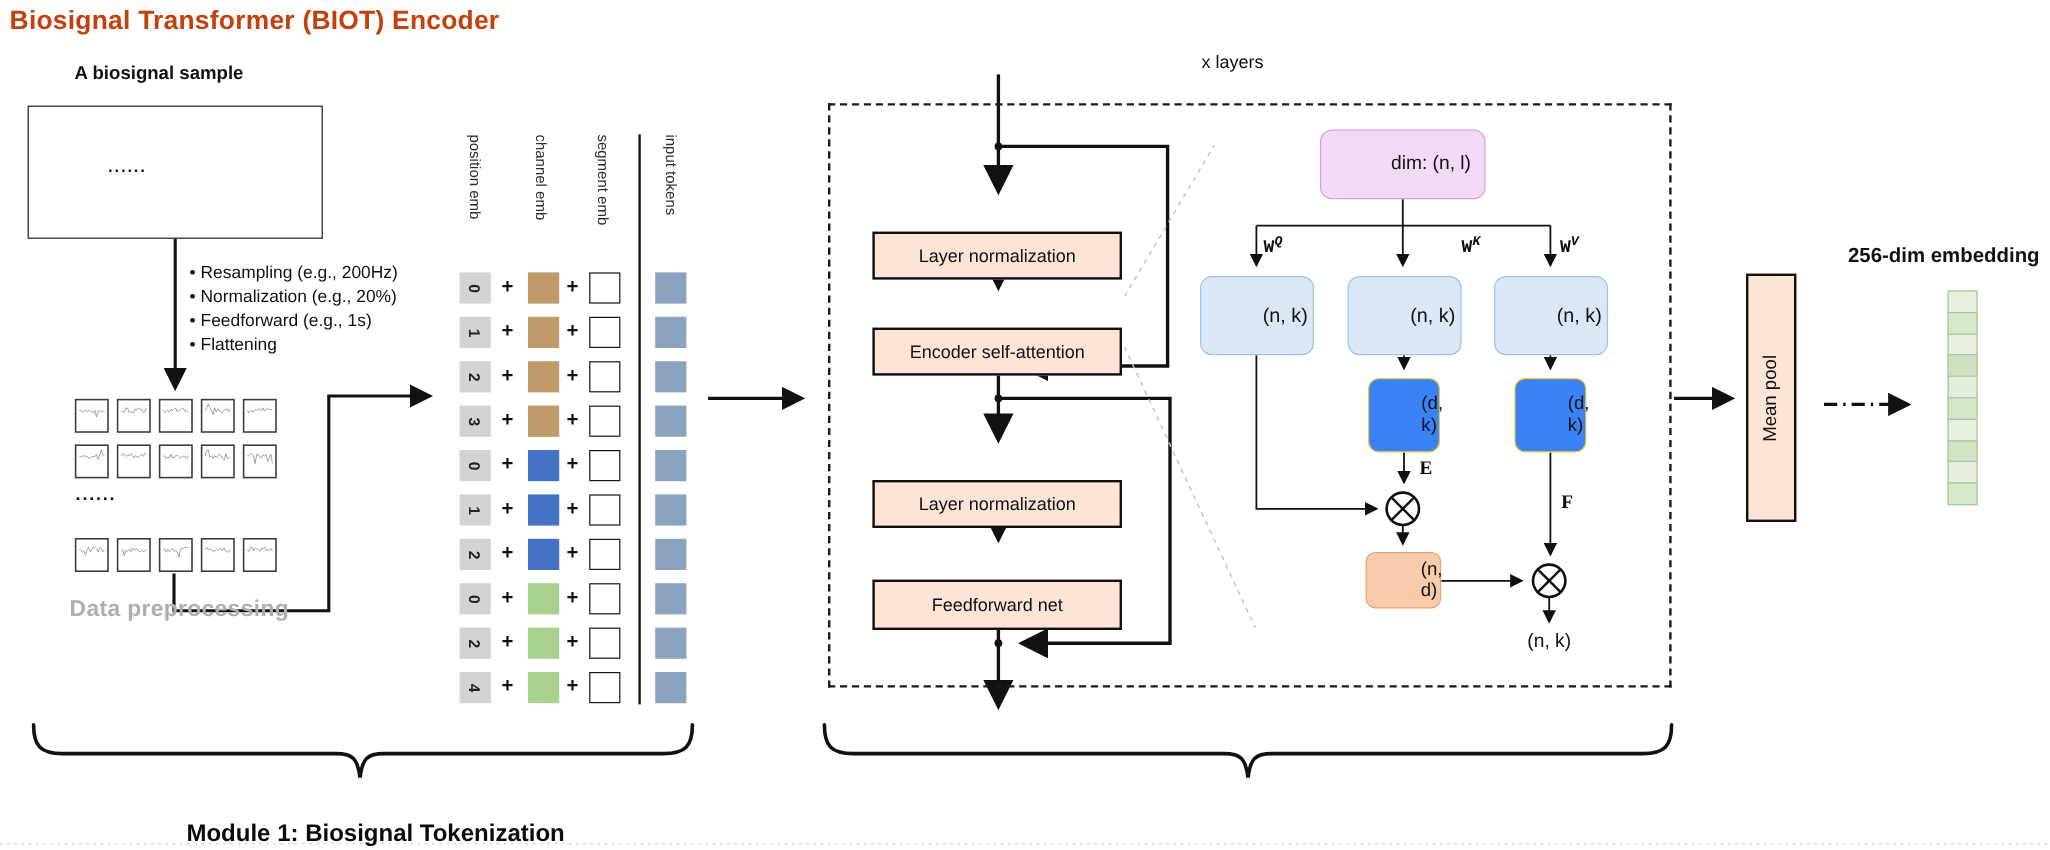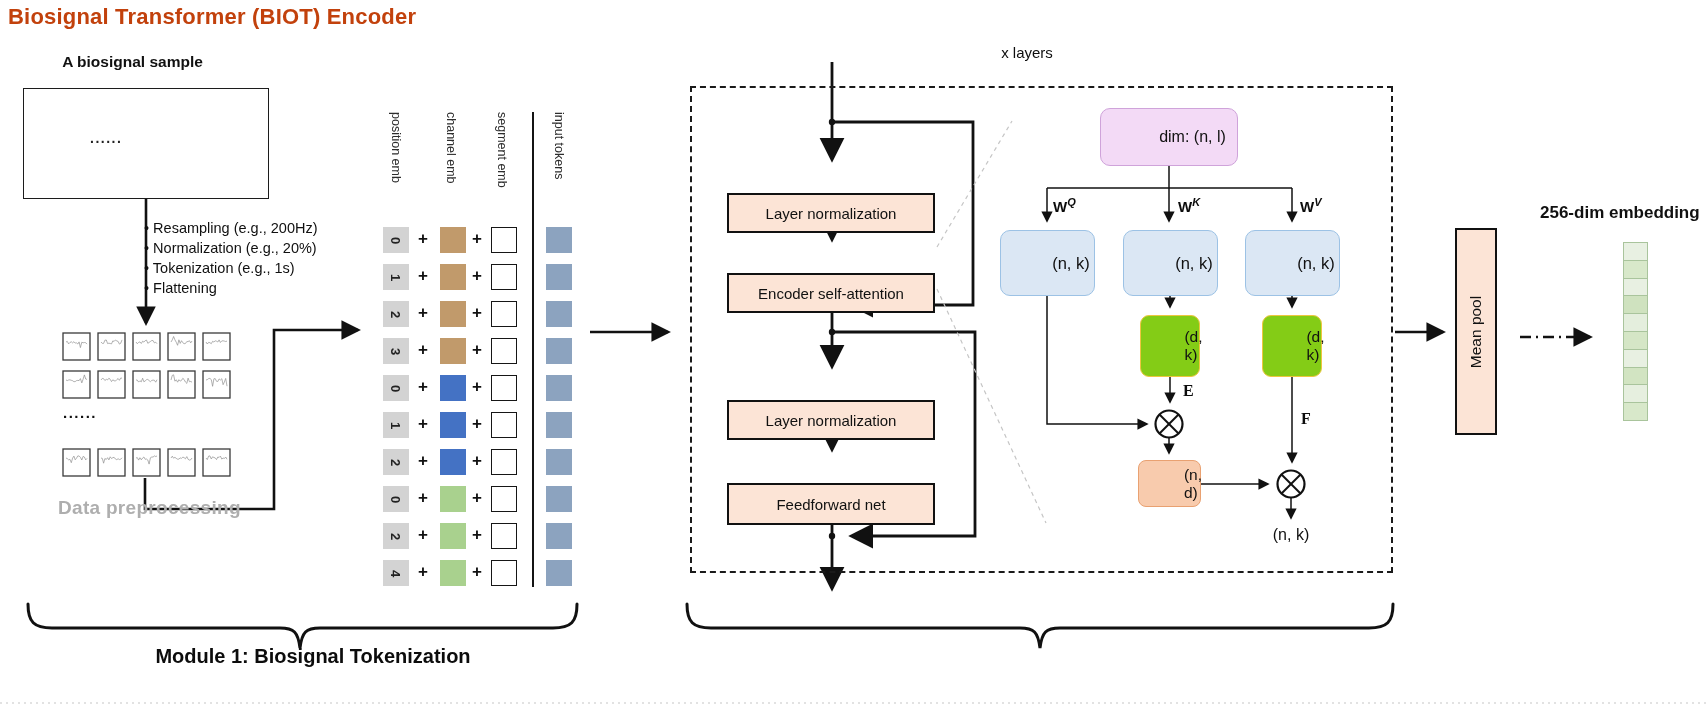--- a/index.html
+++ b/index.html
@@ -11,21 +11,21 @@
   #overlay{position:absolute;left:0;top:0;width:1708px;height:708px;z-index:1;}
   .lbl{position:absolute;z-index:3;}
 
   
   #main-title{left:8px;top:4px;font-size:22px;font-weight:bold;color:#c2410c;letter-spacing:.2px;}
 
   
   #sample-label{left:30px;top:53px;width:205px;text-align:center;font-size:15.5px;font-weight:bold;}
   #signal-box{left:23px;top:88px;width:244px;height:109px;border:1.5px solid #1c1c1c;background:#fff;z-index:2;}
   #signal-dots{left:90px;top:130px;font-size:14px;font-weight:bold;letter-spacing:1.5px;color:#222;}
-  .bullet{left:144px;width:250px;font-size:14.5px;color:#101010;}
+  .bullet{left:158px;width:250px;font-size:14.5px;color:#101010;}
   #tile-dots{left:63px;top:404px;font-size:15px;font-weight:bold;letter-spacing:1.5px;color:#111;}
   #preproc-caption{left:58px;top:497px;font-size:19px;font-weight:bold;color:#aeaeae;letter-spacing:.3px;}
 
   
   .col-label{top:112px;height:100px;writing-mode:vertical-rl;font-size:12.5px;color:#2d2d2d;z-index:3;}
   #col-divider{left:532px;top:112px;width:1.5px;height:475px;background:#141414;z-index:2;}
   .tok-row{position:absolute;left:383px;width:195px;height:26px;z-index:3;}
   .sq{position:absolute;top:0;width:26px;height:26px;}
   .sq.pos{left:0;background:#d3d3d3;display:flex;align-items:center;justify-content:center;}
   .pos-num{font-size:13px;font-weight:600;color:#222;transform:rotate(90deg);display:inline-block;}
@@ -40,40 +40,40 @@
   #dashed-box{left:690px;top:86px;width:703px;height:487px;border:2px dashed #1a1a1a;box-sizing:border-box;z-index:1;}
   #x-layers{left:977px;top:44px;width:100px;text-align:center;font-size:15px;color:#0e0e0e;}
 
   .flow-box{position:absolute;left:727px;width:208px;height:40px;background:#fce4d6;border:2px solid #111;
     box-sizing:border-box;display:flex;align-items:center;justify-content:center;font-size:15px;z-index:3;margin-top:25px;}
 
   .rbox{position:absolute;box-sizing:border-box;display:flex;align-items:center;justify-content:center;z-index:3;padding-left:47px;}
   #dim-box{left:1100px;top:108px;width:138px;height:58px;background:#f3daf6;border:1.5px solid #cfa3da;border-radius:10px;font-size:16px;}
   .nk-box{top:230px;width:95px;height:66px;background:#dbe7f4;border:1.5px solid #9cc2e5;border-radius:10px;font-size:16.5px;}
   #q-box{left:1000px;} #k-box{left:1123px;} #v-box{left:1245px;}
-  .dk-box{top:315px;width:60px;height:62px;background:#84cc16;border:1.5px solid #eec63f;border-radius:9px;font-size:15.5px;}
+  .dk-box{top:315px;width:60px;height:62px;background:#3b82f6;border:1.5px solid #eec63f;border-radius:9px;font-size:15.5px;}
   #ek-box{left:1140px;} #fv-box{left:1262px;}
   #nd-box{left:1138px;top:460px;width:63px;height:47px;background:#f8cbad;border:1.5px solid #e9a171;border-radius:8px;font-size:15.5px;}
   #attn-out{left:1253px;top:526px;width:76px;text-align:center;font-size:16px;}
 
-  .w-label{font-family:Liberation Sans, sans-serif;font-weight:bold;font-size:15px;color:#0c0c0c;z-index:3;}
+  .w-label{font-family:Liberation Mono, monospace;font-weight:bold;font-size:15px;color:#0c0c0c;z-index:3;}
   .w-label sup{font-style:italic;font-size:11px;}
   .ef-label{font-family:"Liberation Serif", serif;font-weight:bold;font-size:16px;color:#0c0c0c;z-index:3;}
-  #wq-label{left:1053px;top:196px;} #wk-label{left:1178px;top:196px;} #wv-label{left:1300px;top:196px;}
+  #wq-label{left:1053px;top:196px;} #wk-label{left:1218px;top:196px;} #wv-label{left:1300px;top:196px;}
   #e-label{left:1183px;top:382px;} #f-label{left:1301px;top:410px;}
 
   
   #mean-pool{left:1455px;top:228px;width:42px;height:207px;background:#fce4d6;border:2.5px solid #111;box-sizing:border-box;z-index:3;}
   #mean-pool span{position:absolute;left:50%;top:50%;transform:translate(-50%,-50%) rotate(-90deg);white-space:nowrap;font-size:15.5px;color:#111;}
   #embed-label{left:1540px;top:203px;width:170px;font-size:17px;font-weight:bold;}
   #embed-stack{left:1623px;top:243px;width:25px;z-index:3;}
   #embed-stack .cell{width:25px;height:18.8px;box-sizing:border-box;border:1px solid #a9c49c;margin-top:-1px;}
 
   
-  .module-label{top:645px;font-size:20px;font-weight:bold;text-align:center;color:#0c0c0c;}
+  .module-label{top:684px;font-size:20px;font-weight:bold;text-align:center;color:#0c0c0c;}
   #module1-label{left:43px;width:540px;}
   #module2-label{left:790px;width:550px;}
 </style>
 </head>
 <body>
 
 <div id="canvas">
 
   <svg id="overlay" viewBox="0 0 1708 708">
     <defs>
@@ -190,21 +190,21 @@
   </svg>
 
   <div class="lbl" id="main-title">Biosignal Transformer (BIOT) Encoder</div>
 
   <div class="lbl" id="sample-label">A biosignal sample</div>
   <div class="abs" id="signal-box"></div>
   <div class="lbl" id="signal-dots">......</div>
 
   <div class="lbl bullet" style="top:220px;">• Resampling (e.g., 200Hz)</div>
   <div class="lbl bullet" style="top:240px;">• Normalization (e.g., 20%)</div>
-  <div class="lbl bullet" style="top:260px;">• Tokenization (e.g., 1s)</div>
+  <div class="lbl bullet" style="top:260px;">• Feedforward (e.g., 1s)</div>
   <div class="lbl bullet" style="top:280px;">• Flattening</div>
 
   <div class="lbl" id="tile-dots">......</div>
   <div class="lbl" id="preproc-caption">Data preprocessing</div>
 
   <div class="abs col-label" style="left:389px;">position emb</div>
   <div class="abs col-label" style="left:444px;">channel emb</div>
   <div class="abs col-label" style="left:495px;">segment emb</div>
   <div class="abs col-label" style="left:552px;">input tokens</div>
   <div class="abs" id="col-divider"></div>

